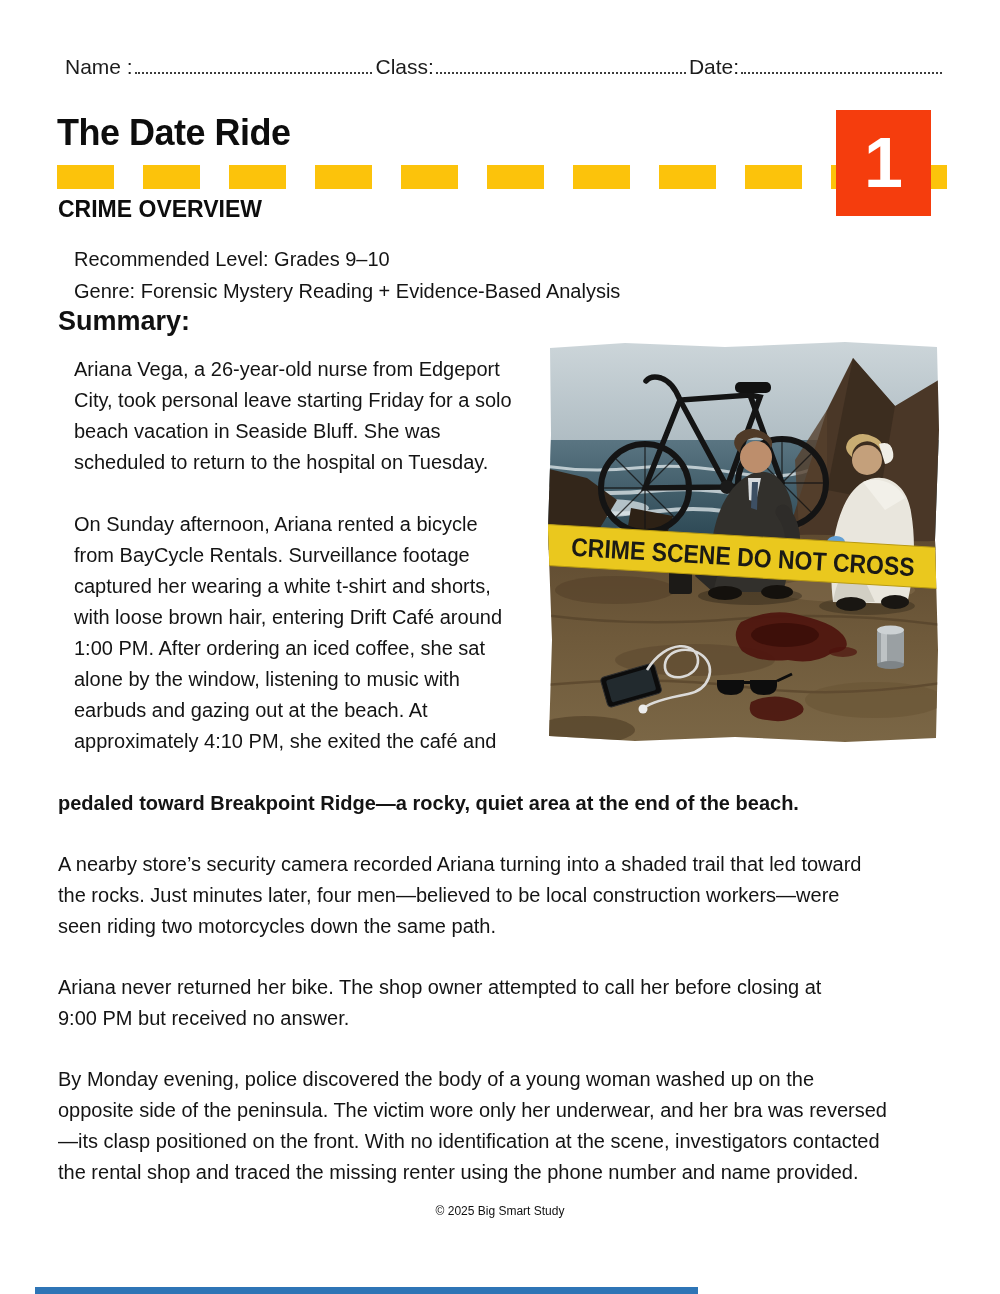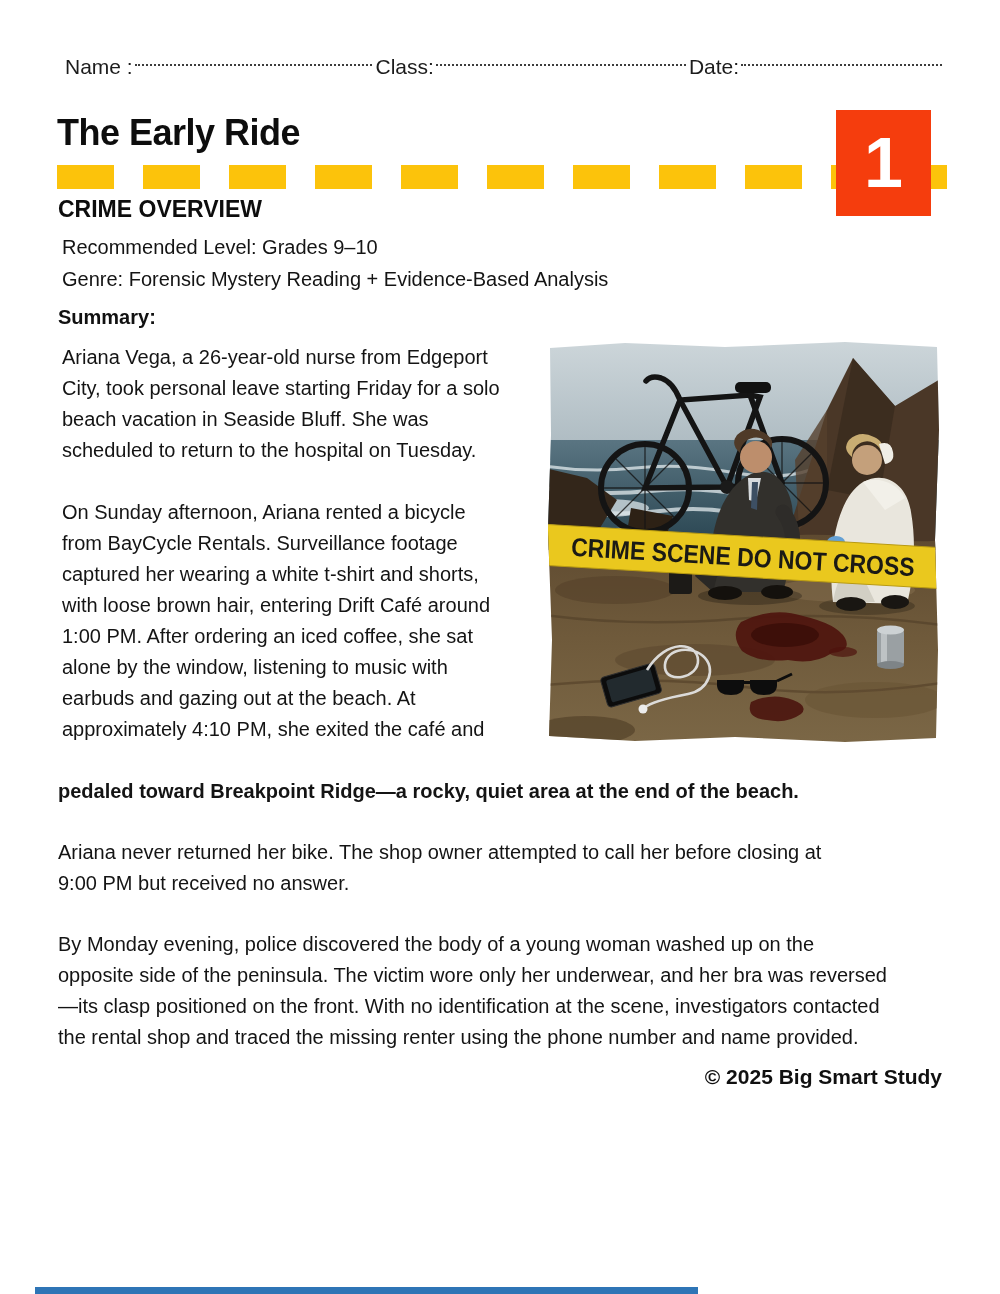--- a/index.html
+++ b/index.html
@@ -1,69 +1,69 @@
 <!DOCTYPE html>
 <html><head>
 <meta charset="utf-8">
 <style>
   html,body{margin:0;padding:0;background:#ffffff;}
   .page{
     position:relative;width:1000px;height:1294px;background:#ffffff;
     font-family:"Liberation Sans", sans-serif;color:#111;overflow:hidden;
   }
   
-  .name-row{position:absolute;left:65px;top:55px;width:880px;display:flex;align-items:center;
+  .name-row{position:absolute;left:65px;top:55px;width:880px;display:flex;align-items:flex-end;
     font-size:21px;color:#1c1c1c;}
   .name-row .lbl{white-space:nowrap;padding-bottom:1px;}
   .leader{border-bottom:2.5px dotted #3c3c3c;margin:0 3px 6px 2px;}
   .leader.l1{flex:1.16;}
   .leader.l2{flex:1.22;}
   .leader.l3{flex:0.98;}
   
   .title{position:absolute;left:57px;top:112px;font-size:36px;font-weight:700;
     letter-spacing:-0.5px;color:#0d0d0d;}
   .dash-bar{position:absolute;left:57px;top:165px;width:890px;height:24px;
     background:repeating-linear-gradient(to right,var(--yellow) 0 57px,#ffffff 57px 86px);}
   .page-num{position:absolute;left:836px;top:110px;width:95px;height:106px;
     background:var(--red);color:#ffffff;display:flex;align-items:center;justify-content:center;
     font-size:70px;font-weight:700;z-index:3;}
   
   .co-heading{position:absolute;left:58px;top:196px;font-size:23px;font-weight:700;color:#0d0d0d;}
   .co-meta{position:absolute;left:58px;top:227px;font-size:20px;line-height:32px;
     white-space:pre-line;color:#141414;}
-  .sum-heading{position:absolute;left:58px;top:306px;font-size:20px;font-weight:700;}
+  .sum-heading{position:absolute;left:58px;top:306px;font-size:27px;font-weight:700;}
   
   .content{position:absolute;left:58px;top:338px;width:884px;font-size:20px;
     line-height:31px;color:#141414;}
   .cols{display:flex;}
   .left-col{width:487px;}
-  .pre{white-space:pre-line;margin:4px;}
+  .pre{white-space:pre-line;margin:16px;}
   .left-col .pre{margin-bottom:31px;}
   .photo-wrap{width:397px;height:405px;margin-top:2px;background:#ffffff;flex:none;}
   .photo-wrap svg{display:block;}
   .cont{margin:0;font-weight:bold;}
   .body-para{margin:30px 0 0 0;}
-  .footer{margin:8px 0 0 0;text-align:right;font-size:21px;color:#101010;font-weight:bold;}
+  .footer{margin:8px 0 0 0;text-align:center;font-size:12px;color:#101010;}
   .bottom-bar{position:absolute;left:35px;bottom:0;width:663px;height:7px;background:var(--blue);}
 </style>
 </head>
 <body>
 
 <div class="page" style="--yellow: #FCC30B; --red: #F53D0D; --blue: #2E75B6;">
 
   <div class="name-row">
     <span class="lbl">Name :</span>
     <span class="leader l1"></span>
     <span class="lbl">Class:</span>
     <span class="leader l2"></span>
     <span class="lbl">Date:</span>
     <span class="leader l3"></span>
   </div>
 
-  <div class="title">The Early Ride</div>
+  <div class="title">The Date Ride</div>
   <div class="dash-bar"></div>
   <div class="page-num">1</div>
 
   <div class="co-heading">CRIME OVERVIEW</div>
   <div class="co-meta pre">Recommended Level: Grades 9–10
 Genre: Forensic Mystery Reading + Evidence-Based Analysis</div>
   <div class="sum-heading">Summary:</div>
 
   <div class="content">
     <div class="cols">
@@ -208,20 +208,23 @@
               <rect x="-40" y="196" width="480" height="41" fill="#EAC81E"></rect>
               <rect x="-40" y="196" width="480" height="41" fill="none" stroke="#b89a12" stroke-width="1"></rect>
               <text x="198" y="226" text-anchor="middle" font-family="Liberation Sans, sans-serif" font-size="26" font-weight="700" fill="#1b1a15" textLength="344" lengthAdjust="spacingAndGlyphs">CRIME SCENE DO NOT CROSS</text>
             </g>
           </g>
         </svg>
       </div>
     </div>
 
     <p class="pre cont">pedaled toward Breakpoint Ridge—a rocky, quiet area at the end of the beach.</p>
+    <p class="pre body-para">A nearby store’s security camera recorded Ariana turning into a shaded trail that led toward
+the rocks. Just minutes later, four men—believed to be local construction workers—were
+seen riding two motorcycles down the same path.</p>
     <p class="pre body-para">Ariana never returned her bike. The shop owner attempted to call her before closing at
 9:00 PM but received no answer.</p>
     <p class="pre body-para">By Monday evening, police discovered the body of a young woman washed up on the
 opposite side of the peninsula. The victim wore only her underwear, and her bra was reversed
 —its clasp positioned on the front. With no identification at the scene, investigators contacted
 the rental shop and traced the missing renter using the phone number and name provided.</p>
     <p class="footer">© 2025 Big Smart Study</p>
   </div>
 
   <div class="bottom-bar"></div>

